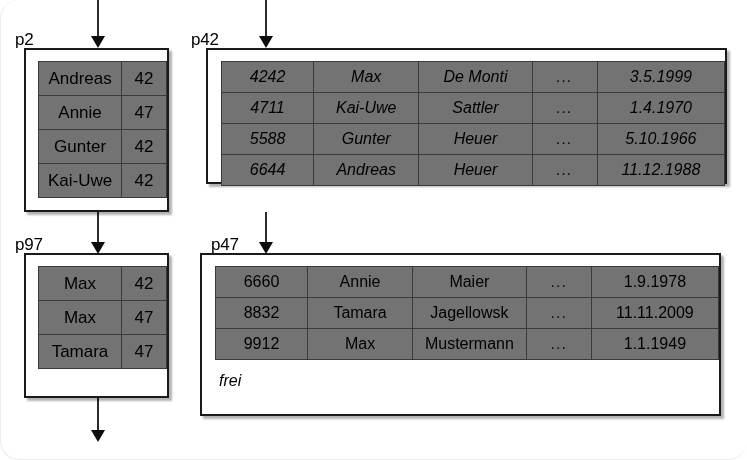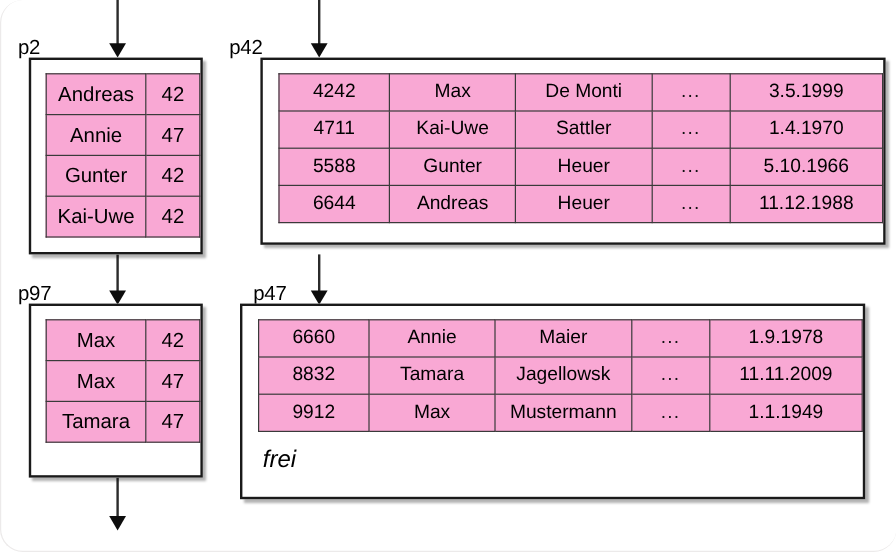--- a/index.html
+++ b/index.html
@@ -41,21 +41,21 @@
     color: #000000;
     letter-spacing: -0.2px;
     line-height: 1;
     white-space: nowrap;
   }
 
   
   .tbl {
     position: absolute;
     border-collapse: collapse;
-    background: #f9a8d4;
+    background: #737373;
     table-layout: fixed;
   }
   .tbl td {
     border: 1px solid #3a3a3a;
     text-align: center;
     vertical-align: middle;
     font-family: "Liberation Sans", sans-serif;
     color: #000000;
     padding: 0;
     white-space: nowrap;
@@ -79,21 +79,21 @@
   .tbl-data td.d-first { width: 105px; }
   .tbl-data td.d-last  { width: 113px; }
   .tbl-data td.d-dots  { width: 65px; color:#111; letter-spacing:1px; }
   .tbl-data td.d-date  { width: 127px; }
 
   
   .free-note {
     position: absolute;
     font-family: "Liberation Sans", sans-serif;
     font-style: italic;
-    font-size: 20px;
+    font-size: 16px;
     color: #000000;
     white-space: nowrap;
     line-height: 1;
   }
 
   
   .arrow {
     position: absolute;
     pointer-events: none;
   }
@@ -167,21 +167,21 @@
         <tr>
           <td class="c-name">Kai-Uwe</td>
           <td class="c-val">42</td>
         </tr>
       </tbody>
     </table>
   </div>
 
   <div class="page-label" style="left:190px; top:31px;">p42</div>
 
-  <div class="page-box" style="left:216px; top:48px; width:521px; height:156px;">
+  <div class="page-box" style="left:205px; top:48px; width:521px; height:136px;font-style:italic;">
     <table class="tbl tbl-data" style="left:13px; top:11px;">
       <tbody>
         <tr>
           <td class="d-id">4242</td>
           <td class="d-first">Max</td>
           <td class="d-last">De Monti</td>
           <td class="d-dots">...</td>
           <td class="d-date">3.5.1999</td>
         </tr>
         <tr>

